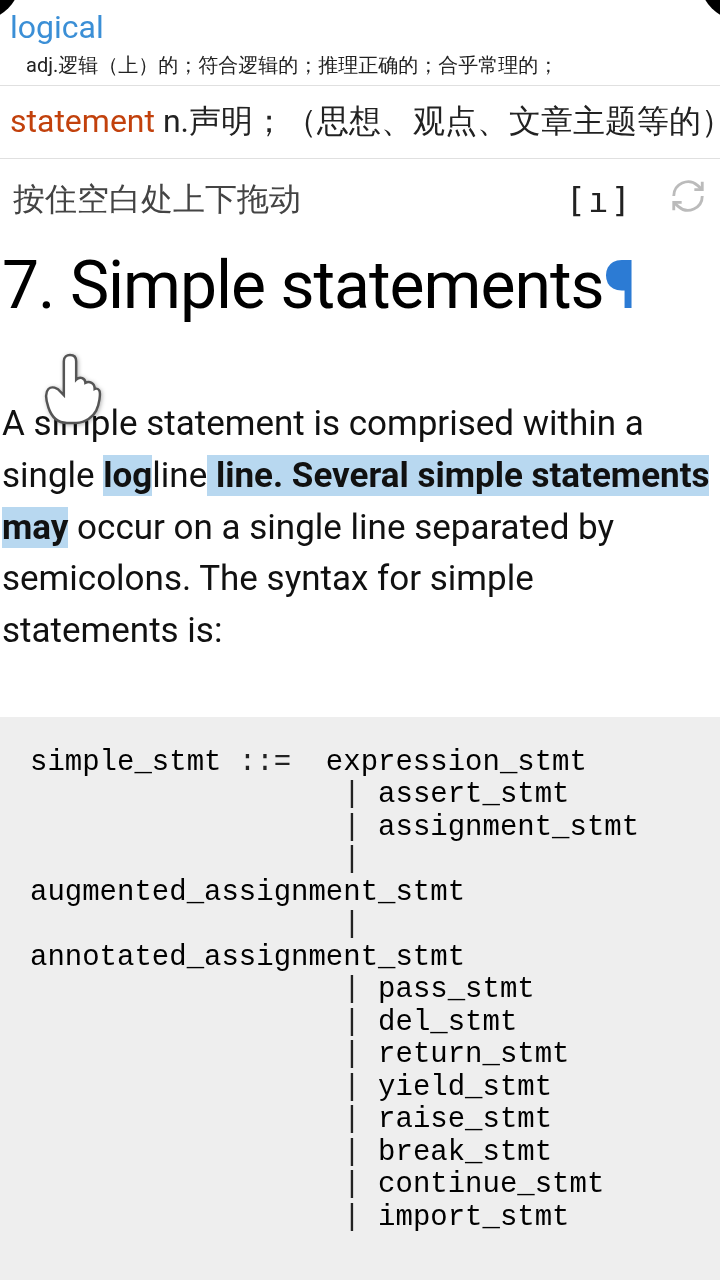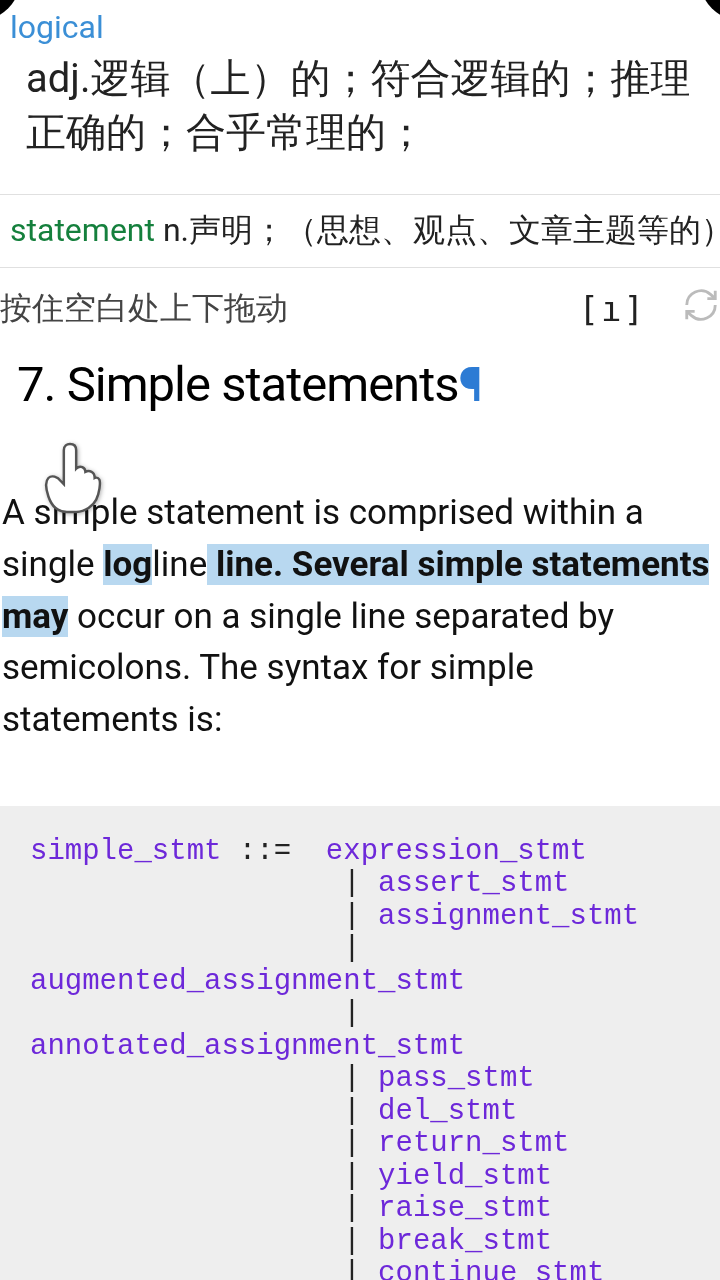--- a/index.html
+++ b/index.html
@@ -16,68 +16,68 @@
     top: -20px;
     width: 40px;
     height: 40px;
     background: #000;
     z-index: 10;
   }
   .corner-mask-tl { left: -20px; border-radius: 0 0 40px 0; }
   .corner-mask-tr { right: -20px; border-radius: 0 0 0 40px; }
 
   .dict-entry1 {
-    padding: 8px 10px 34px 10px;
+    padding: 8px 10px 6px 10px;
     border-bottom: 1px solid #e0e0e0;
   }
   .dict-word1 {
     color: #3b8fd6;
     font-size: 32px;
     font-weight: 400;
   }
   .dict-def1 {
     color: #222;
-    font-size: 40px;
+    font-size: 20px;
     margin-top: 6px;
     padding-left: 16px;
     line-height: 1.35;
   }
   .dict-entry2 {
     padding: 14px 10px;
     border-bottom: 1px solid #e0e0e0;
     font-size: 32px;
     color: #222;
     white-space: nowrap;
     overflow: hidden;
   }
   .dict-word2 {
-    color: #15803d;
+    color: #c2410c;
   }
   .toolbar {
     display: flex;
     align-items: center;
-    padding: 18px 0;
+    padding: 18px 13px;
     font-size: 32px;
     color: #444;
   }
   .toolbar-hint { flex: 1; }
   .toolbar-icons { display: flex; gap: 36px; align-items: center; }
   .icon-brackets {
     font-family: monospace;
     font-size: 34px;
     letter-spacing: 2px;
     color: #222;
   }
   .icon-refresh svg { width: 38px; height: 38px; }
 
   .heading {
-    font-size: 49px;
+    font-size: 66px;
     font-weight: 400;
     color: #000;
-    padding: 6px 2px 0 17px;
+    padding: 6px 2px 0 2px;
     letter-spacing: -1px;
   }
   .pilcrow {
     color: #2c7bd4;
     font-weight: 700;
   }
   .paragraph {
     font-size: 35px;
     color: #111;
     line-height: 1.48;
@@ -103,21 +103,21 @@
   .codeblock {
     background: #eeeeee;
     margin-top: 60px;
     padding: 30px 30px 0 30px;
     font-family: "Consolas", "Courier New", monospace;
     font-size: 29px;
     line-height: 1.12;
     color: #222;
     white-space: pre;
   }
-  .code-link { color: #6d28d9; }
+  .code-link { color: #000000; }
 </style>
 </head>
 <body>
 
 <div class="corner-mask-tl"></div>
 <div class="corner-mask-tr"></div>
 
 <div class="dict-entry1">
   <div class="dict-word1">logical</div>
   <div class="dict-def1">adj.逻辑（上）的；符合逻辑的；推理正确的；合乎常理的；</div>

